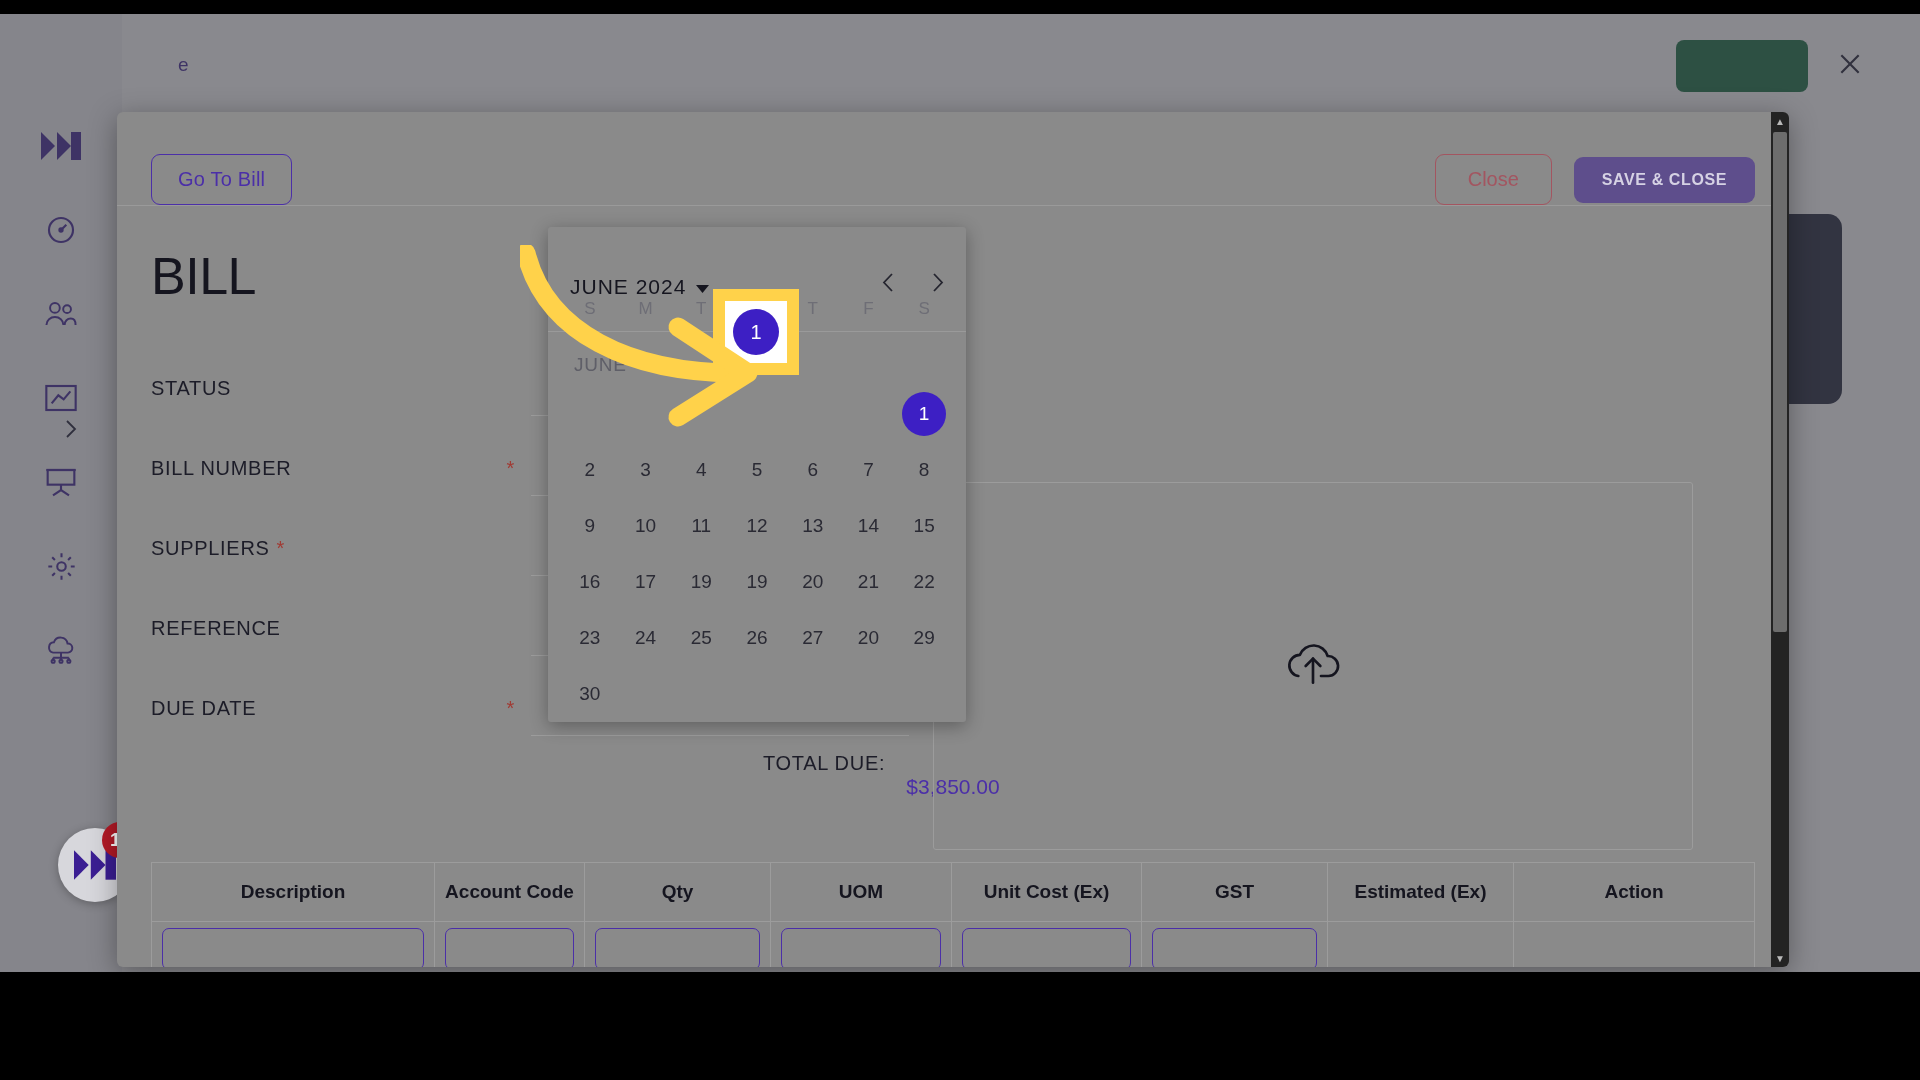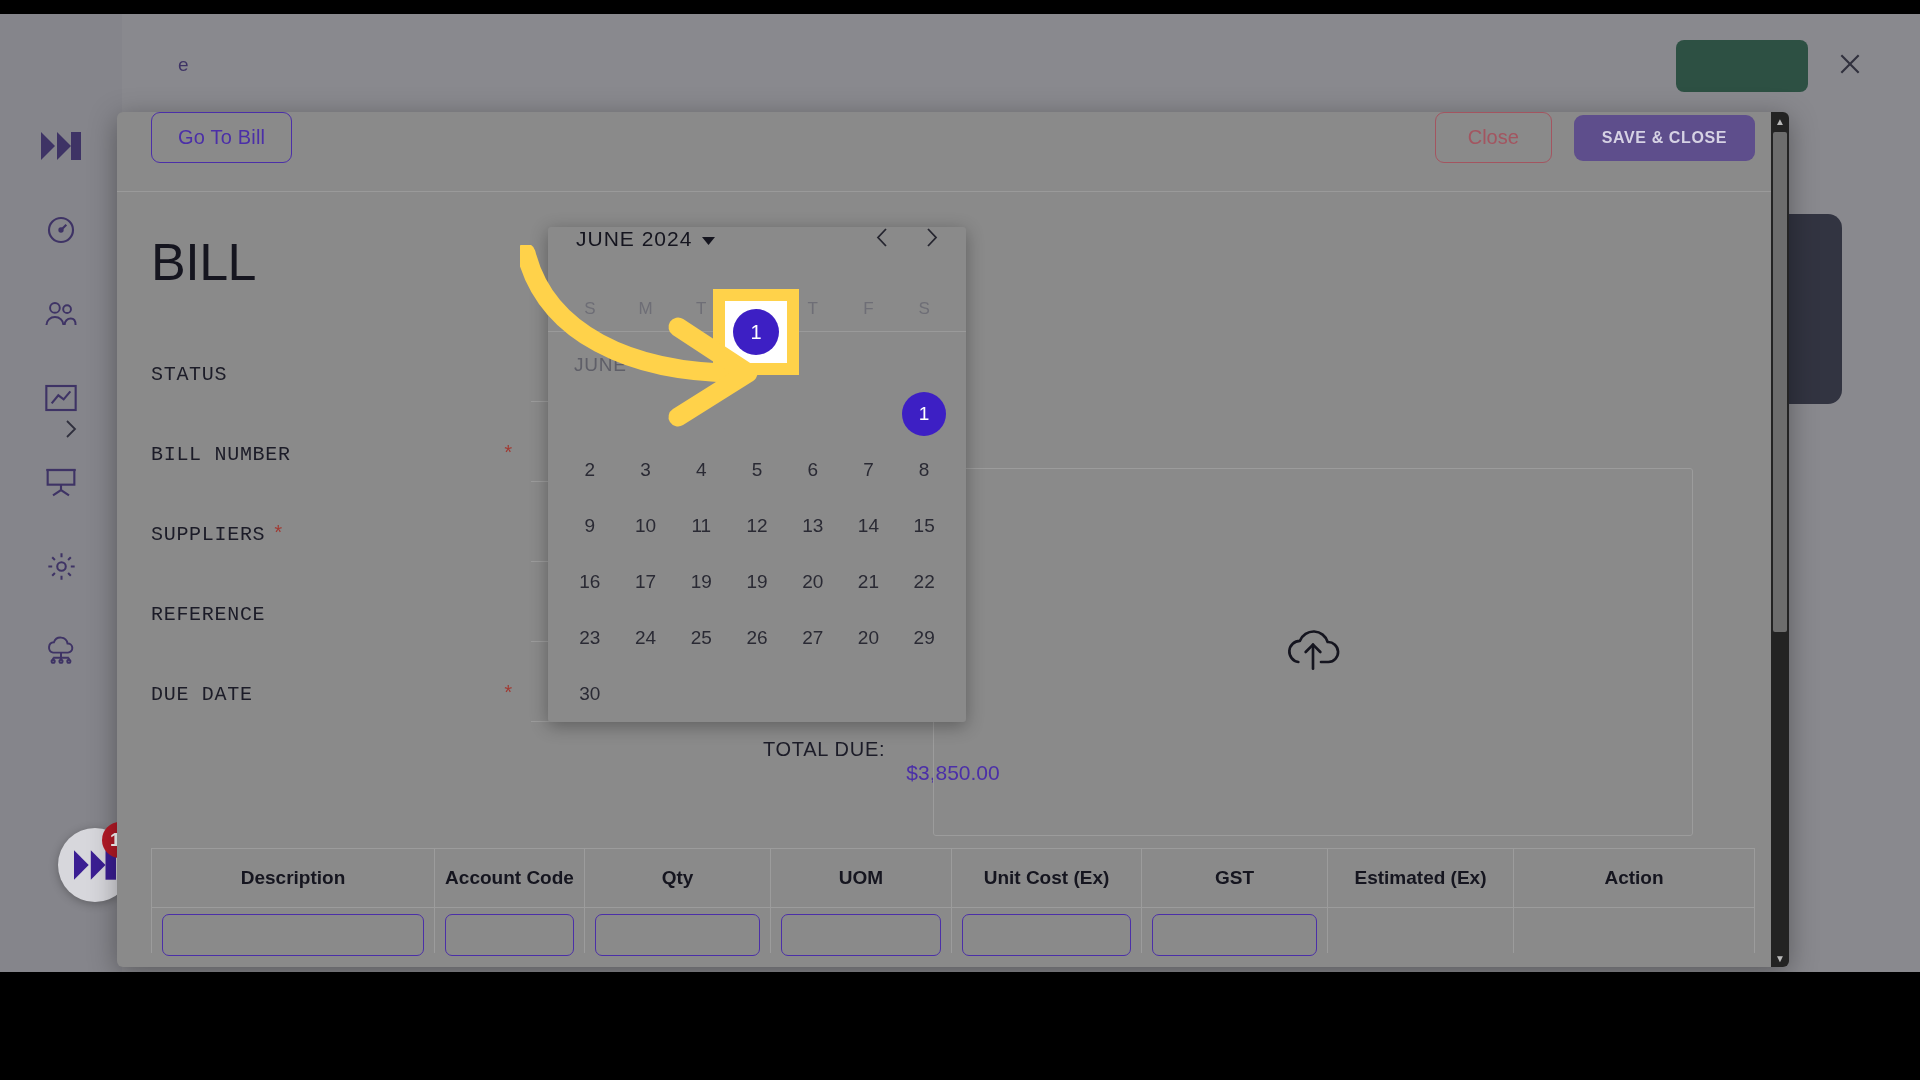--- a/index.html
+++ b/index.html
@@ -84,43 +84,43 @@
   
   #modal {
     position: absolute; left: 117px; top: 112px;
     width: 1672px; height: 855px;
     background: #8a8a8a;
     border-radius: 6px; z-index: 20;
     box-shadow: 0 6px 28px rgba(0,0,0,.35);
     overflow: hidden;
   }
   #modal-header {
-    height: 80px; border-bottom: 1px solid #9a9a9a;
-    display: flex; align-items: flex-start; padding: 0 34px;
+    height: 94px; border-bottom: 1px solid #9a9a9a;
+    display: flex; align-items: flex-end; padding: 0 34px;
   }
   #goto-bill {
     border: 1.5px solid #4b2fa8; color: #4b2fa8;
     background: transparent; border-radius: 9px;
     padding: 13px 26px; font-size: 20px; letter-spacing: .2px;
   }
   #header-right { margin-left: auto; display: flex; align-items: center; gap: 22px; }
   #close-btn {
     border: 1.2px solid #a35560; color: #a35560; background: transparent;
     border-radius: 9px; padding: 13px 32px; font-size: 20px;
   }
   #save-close-btn {
     background: #5e4e8c; color: #d6d2e4; border: none;
     border-radius: 9px; padding: 14px 28px;
     font-size: 16px; font-weight: bold; letter-spacing: .6px;
   }
   #modal-body { position: relative; height: 761px; padding: 40px 34px 4px 34px; }
   #bill-title { font-size: 52px; color: #15151f; letter-spacing: -.5px; font-weight: 400; }
 
   .form-rows { margin-top: 42px; }
-  .form-row { display: flex; align-items: center; height: 80px; font-family: Liberation Mono, monospace; }
+  .form-row { display: flex; align-items: center; height: 80px; }
   .form-label {
     width: 380px; font-size: 20px; color: #1c1c28;
     letter-spacing: .7px; display: flex; justify-content: space-between; padding-right: 16px;
   }
   .req { color: #a13a33; font-size: 20px; }
   .req-inline { color: #a13a33; margin-left: 7px; }
   .form-field {
     width: 378px; height: 56px; border-bottom: 1px solid #9c9c9c;
     display: flex; align-items: center; justify-content: flex-end; padding-right: 14px;
   }
@@ -173,21 +173,21 @@
   }
 
   
   #datepicker {
     position: absolute; left: 548px; top: 227px;
     width: 418px; height: 495px;
     background: #8a8a8a;
     box-shadow: 0 4px 18px rgba(0,0,0,.32);
     z-index: 30; border-radius: 3px;
   }
-  #dp-header { height: 72px; display: flex; align-items: flex-start; padding: 0 28px; }
+  #dp-header { height: 72px; display: flex; align-items: flex-end; padding: 0 22px; }
   #dp-monthlabel {
     font-size: 21px; color: #15151f; letter-spacing: 1px;
     display: flex; align-items: center; gap: 10px;
   }
   #dp-nav { margin-left: auto; display: flex; gap: 36px; color: #25252f; font-size: 22px; }
   #dp-weekdays { display: grid; grid-template-columns: repeat(7, 1fr); padding: 0 14px 12px 14px; border-bottom: 1px solid #9a9a9a; }
   #dp-weekdays span { text-align: center; font-size: 17px; color: #6e6e76; }
   #dp-monthtag { padding: 22px 0 10px 26px; font-size: 19px; color: #5f5f68; letter-spacing: .8px; }
   #dp-grid { display: grid; grid-template-columns: repeat(7, 1fr); padding: 0 14px; row-gap: 0; }
   .dp-cell {

